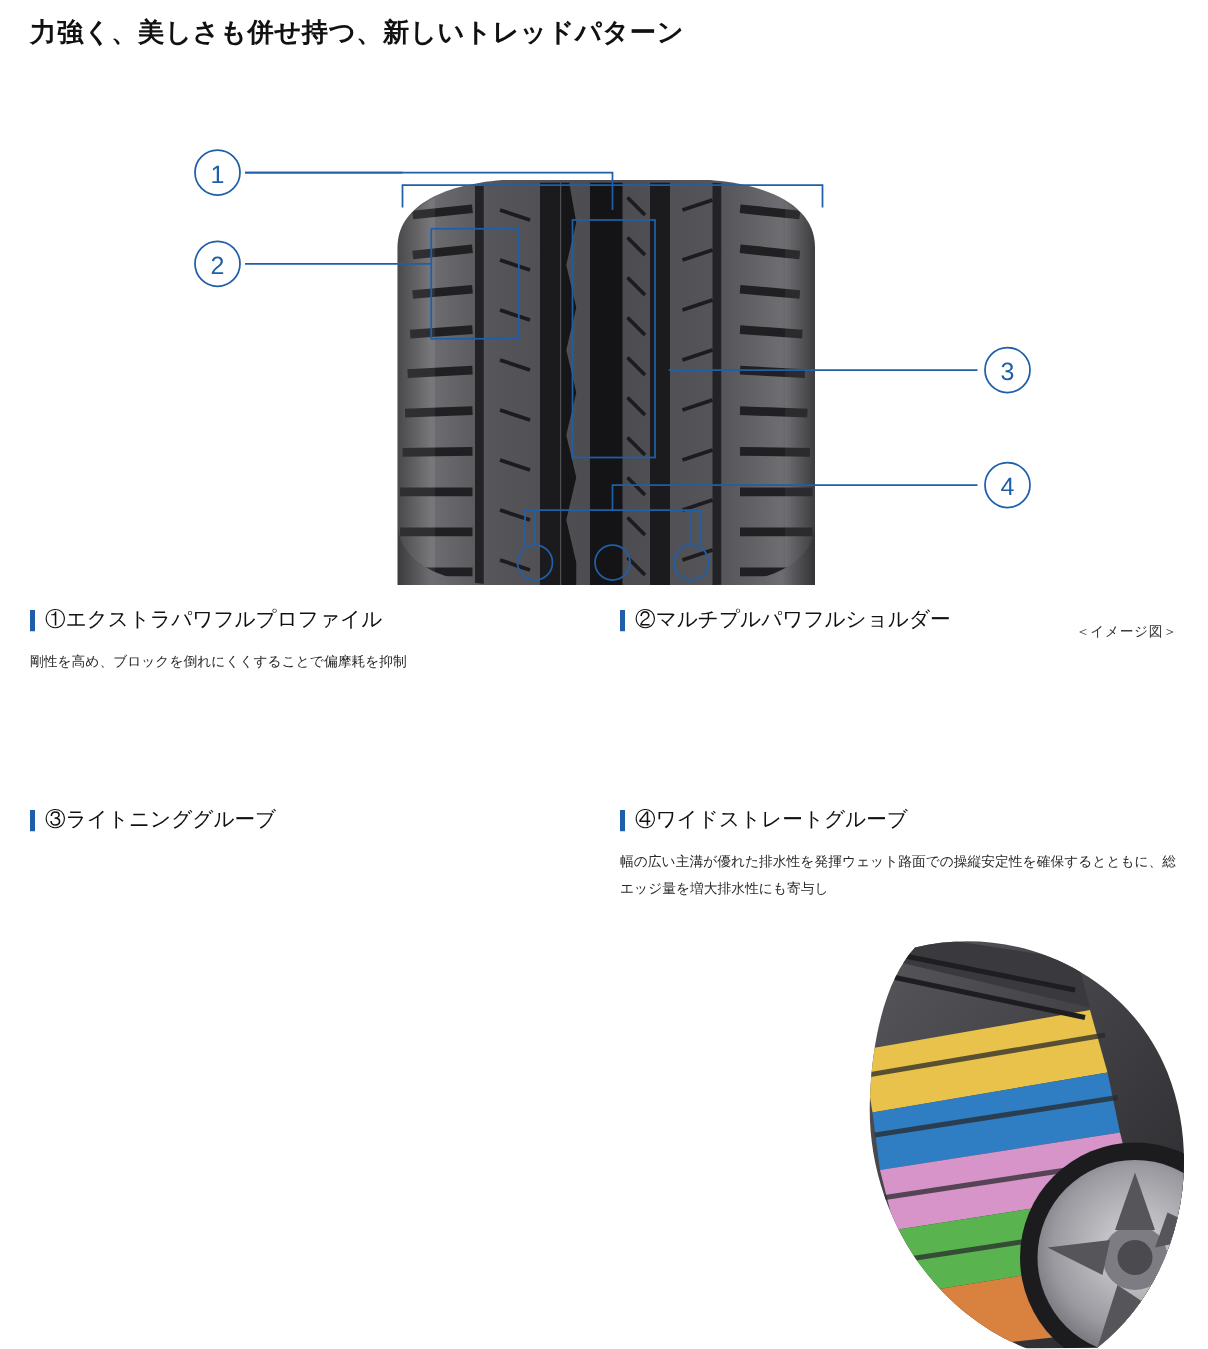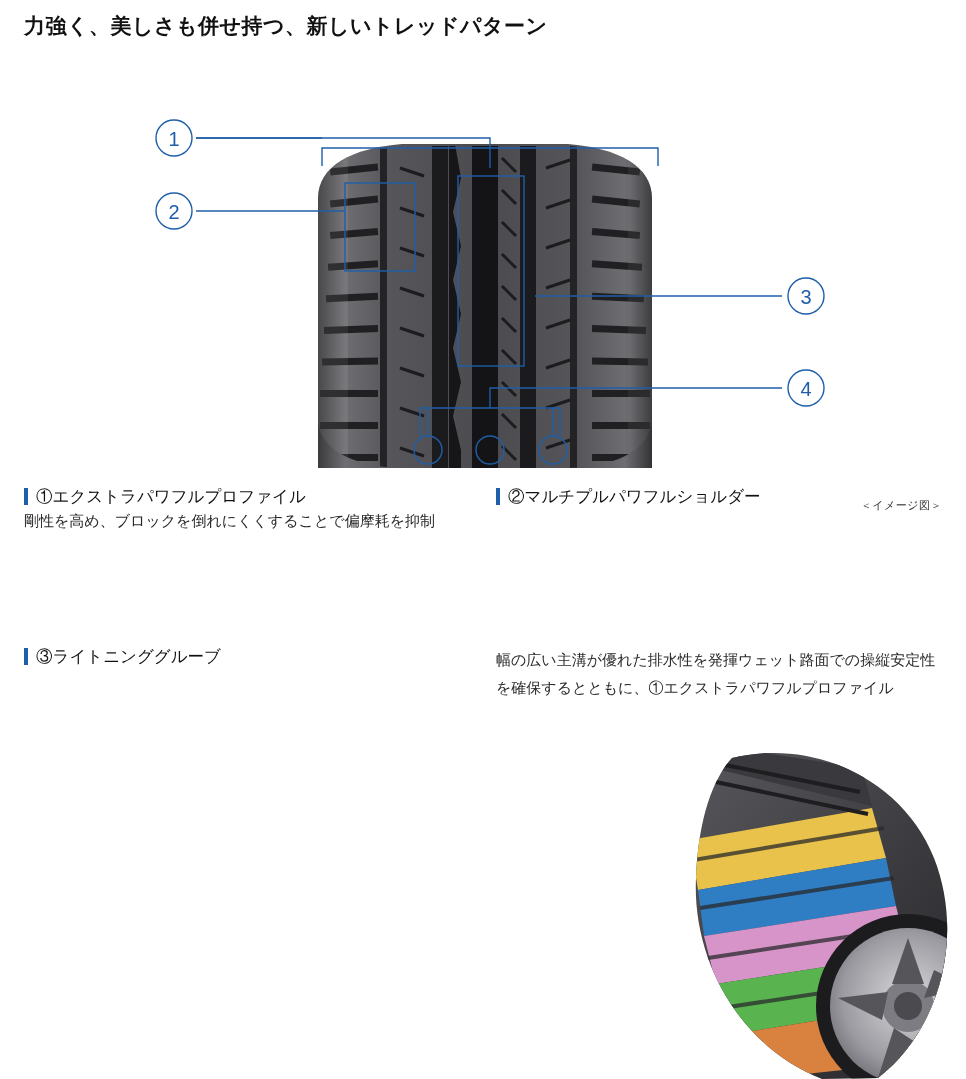--- a/index.html
+++ b/index.html
@@ -57,21 +57,22 @@
     line-height: 1.3;
   }
   .feat-title::before {
     content: "";
     position: absolute;
     left: 0; top: 2px;
     width: 4px; height: 17px;
     background: #1f5fa9;
   }
   .feat-body {
-    font-size: 15px;
+    margin-top: 13px;
+    font-size: 11px;
     line-height: 1.85;
     color: #2a2a2a;
   }
 
   .b1 { position: absolute; top: 0; }
   .b2 { position: absolute; top: 160px; }
   .b3 { position: absolute; top: 288px; }
 
   
   .pitch-tire {
@@ -240,21 +241,22 @@
       </div>
       <div class="b3">
       </div>
     </div>
 
     <div class="col-right">
       <div class="b1">
         <div class="feat-title">②マルチプルパワフルショルダー</div>
       </div>
       <div class="b2">
-        <div class="feat-body">幅の広い主溝が優れた排水性を発揮ウェット路面での操縦安定性を確保するとともに、①エクストラパワフルプロファイル</div>
+        <div class="feat-title">④ワイドストレートグルーブ</div>
+        <div class="feat-body">幅の広い主溝が優れた排水性を発揮ウェット路面での操縦安定性を確保するとともに、総エッジ量を増大排水性にも寄与し</div>
       </div>
     </div>
 
   </div>
 
   <div class="pitch-tire">
     <svg width="294" height="331" viewBox="0 0 294 331" xmlns="http://www.w3.org/2000/svg">
       <defs>
         <clipPath id="tireClip">
           <path d="M60,10 C140,-10 230,30 262,110 C292,186 270,280 206,330 L150,331

